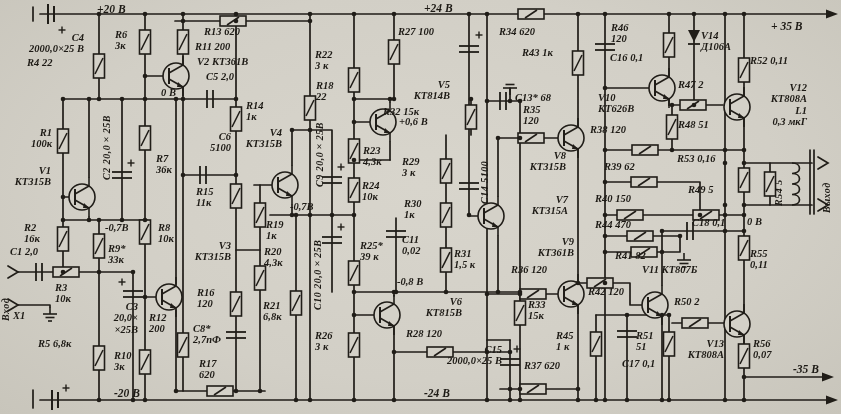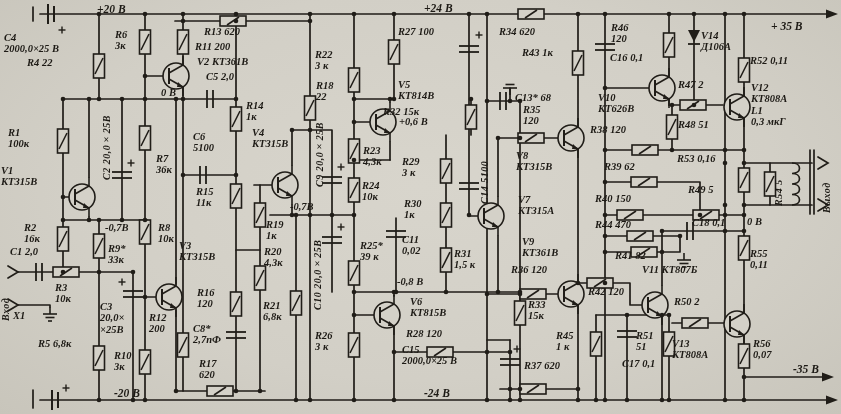--- a/index.html
+++ b/index.html
@@ -8,21 +8,21 @@
     background:#d4d1c8;
     background-image:radial-gradient(ellipse at 50% 45%, #d8d5cc 0%, #d2cfc6 60%, #c8c5bb 100%);
     font-family:Liberation Serif, serif;
   }
   svg.wires{position:absolute;left:0;top:0;}
   .lbl{
     position:absolute;color:#1d1a15;font-style:italic;font-weight:600;
     font-size:10.5px;line-height:1.08;white-space:pre-line;letter-spacing:0px;
   }
   .rail{font-size:11.5px;}
-  .c{text-align:left;}
+  .c{text-align:right;}
   .v{
     writing-mode:vertical-rl;transform:rotate(180deg);
     font-size:10px;letter-spacing:0.5px;
   }
 </style>
 </head>
 <body>
 
 <div class="stage">
 
@@ -406,21 +406,21 @@
 2000,0×25 В</span>
 <span class="lbl" style="left:27px;top:57px">R4 22</span>
 <span class="lbl" style="left:115px;top:29px">R6
 3к</span>
 <span class="lbl" style="left:204px;top:26px">R13 620</span>
 <span class="lbl" style="left:195px;top:41px">R11 200</span>
 <span class="lbl" style="left:197px;top:56px">V2 КТ361В</span>
 <span class="lbl" style="left:206px;top:71px">С5 2,0</span>
 <span class="lbl" style="left:246px;top:100px">R14
 1к</span>
-<span class="lbl c" style="left:252px;top:127px;width:48px">V4
+<span class="lbl c" style="left:234px;top:127px;width:48px">V4
 КТ315В</span>
 <span class="lbl c" style="left:193px;top:131px;width:38px">С6
 5100</span>
 <span class="lbl" style="left:196px;top:186px">R15
 11к</span>
 <span class="lbl c" style="left:8px;top:127px;width:44px">R1
 100к</span>
 <span class="lbl c" style="left:1px;top:165px;width:50px">V1
 КТ315В</span>
 <span class="lbl" style="left:156px;top:153px">R7

